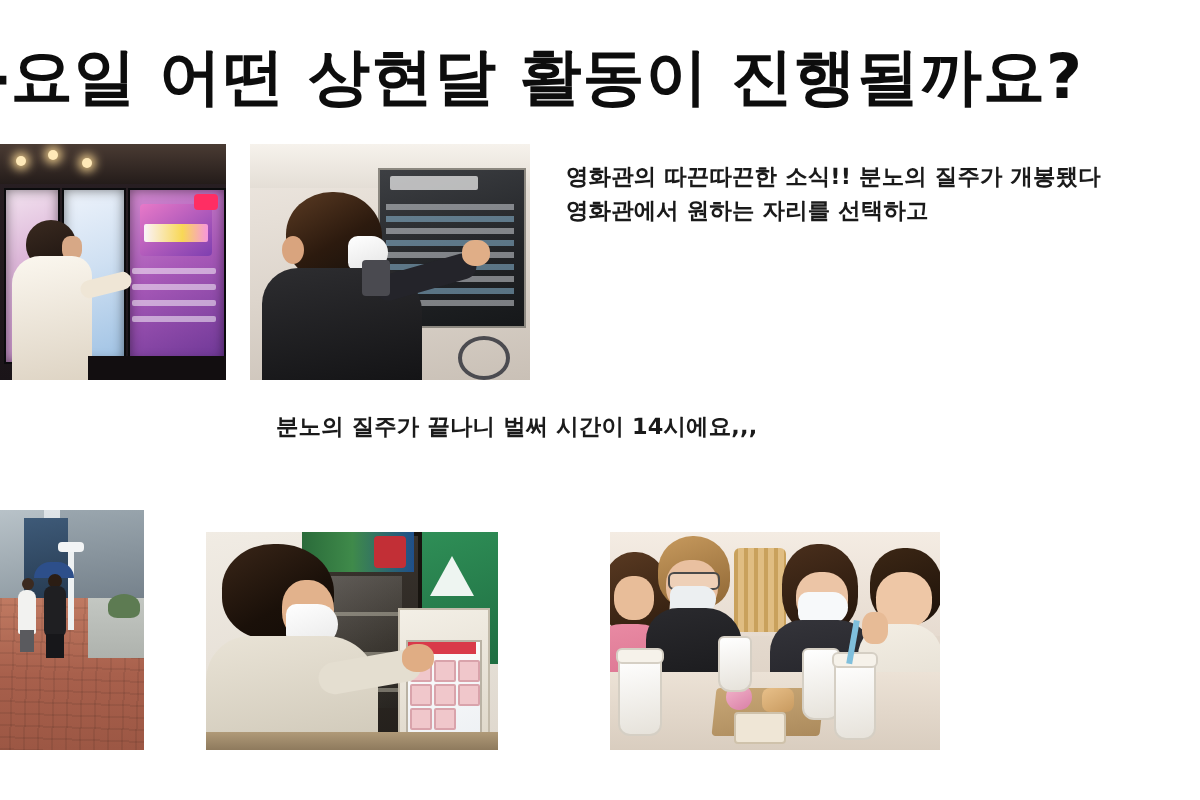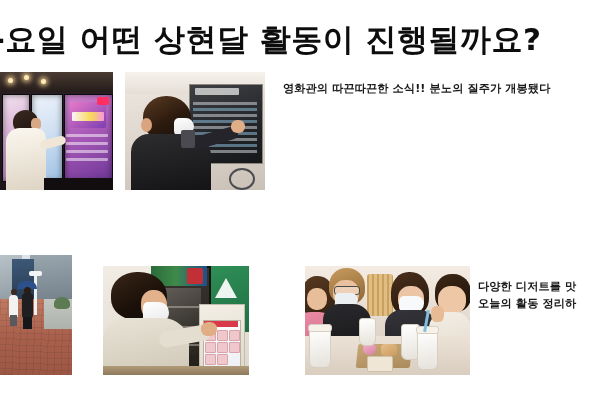--- a/index.html
+++ b/index.html
@@ -507,23 +507,25 @@
       <div class="ph-shape c-body"></div>
       <div class="ph-shape c-arm"></div>
       <div class="ph-shape c-phone"></div>
       <div class="ph-shape c-hand"></div>
       <div class="ph-shape c-pole"></div>
     </div>
   </div>
 
   <div class="caption" id="caption-cinema">
     <span class="line">영화관의 따끈따끈한 소식!! 분노의 질주가 개봉됐다</span>
+    <span class="line">영화관에서 원하는 자리를 선택하고</span>
   </div>
 
   <div class="caption" id="caption-lunch">
+    <span class="line">분노의 질주가 끝나니 벌써 시간이 14시에요,,,</span>
   </div>
 
   <div class="photo" id="photo-street">
     <div class="scene">
       <div class="ph-shape s-sky"></div>
       <div class="ph-shape s-bldg-r"></div>
       <div class="ph-shape s-bldg-l"></div>
       <div class="ph-shape s-bldg-m"></div>
       <div class="ph-shape s-ground"></div>
       <div class="ph-shape s-sidewalk"></div>
@@ -602,18 +604,14 @@
       <div class="ph-shape d-cup" style="left:4px; top:62px; width:20px; height:38px;"></div>
       <div class="ph-shape d-cup-lid" style="left:3px; top:58px; width:22px; height:6px;"></div>
       <div class="ph-shape d-cup" style="left:54px; top:52px; width:15px; height:26px;"></div>
       <div class="ph-shape d-cup" style="left:96px; top:58px; width:17px; height:34px;"></div>
       <div class="ph-shape d-cup" style="left:112px; top:64px; width:19px; height:38px;"></div>
       <div class="ph-shape d-cup-lid" style="left:111px; top:60px; width:21px; height:6px;"></div>
       <div class="ph-shape d-straw" style="left:120px; top:44px; height:22px;"></div>
     </div>
   </div>
 
-  <div class="caption" id="caption-dessert">
-    <span class="line">다양한 디저트를 맛</span>
-    <span class="line">오늘의 활동 정리하</span>
-  </div>
 
 </div>
 
 </body></html>

